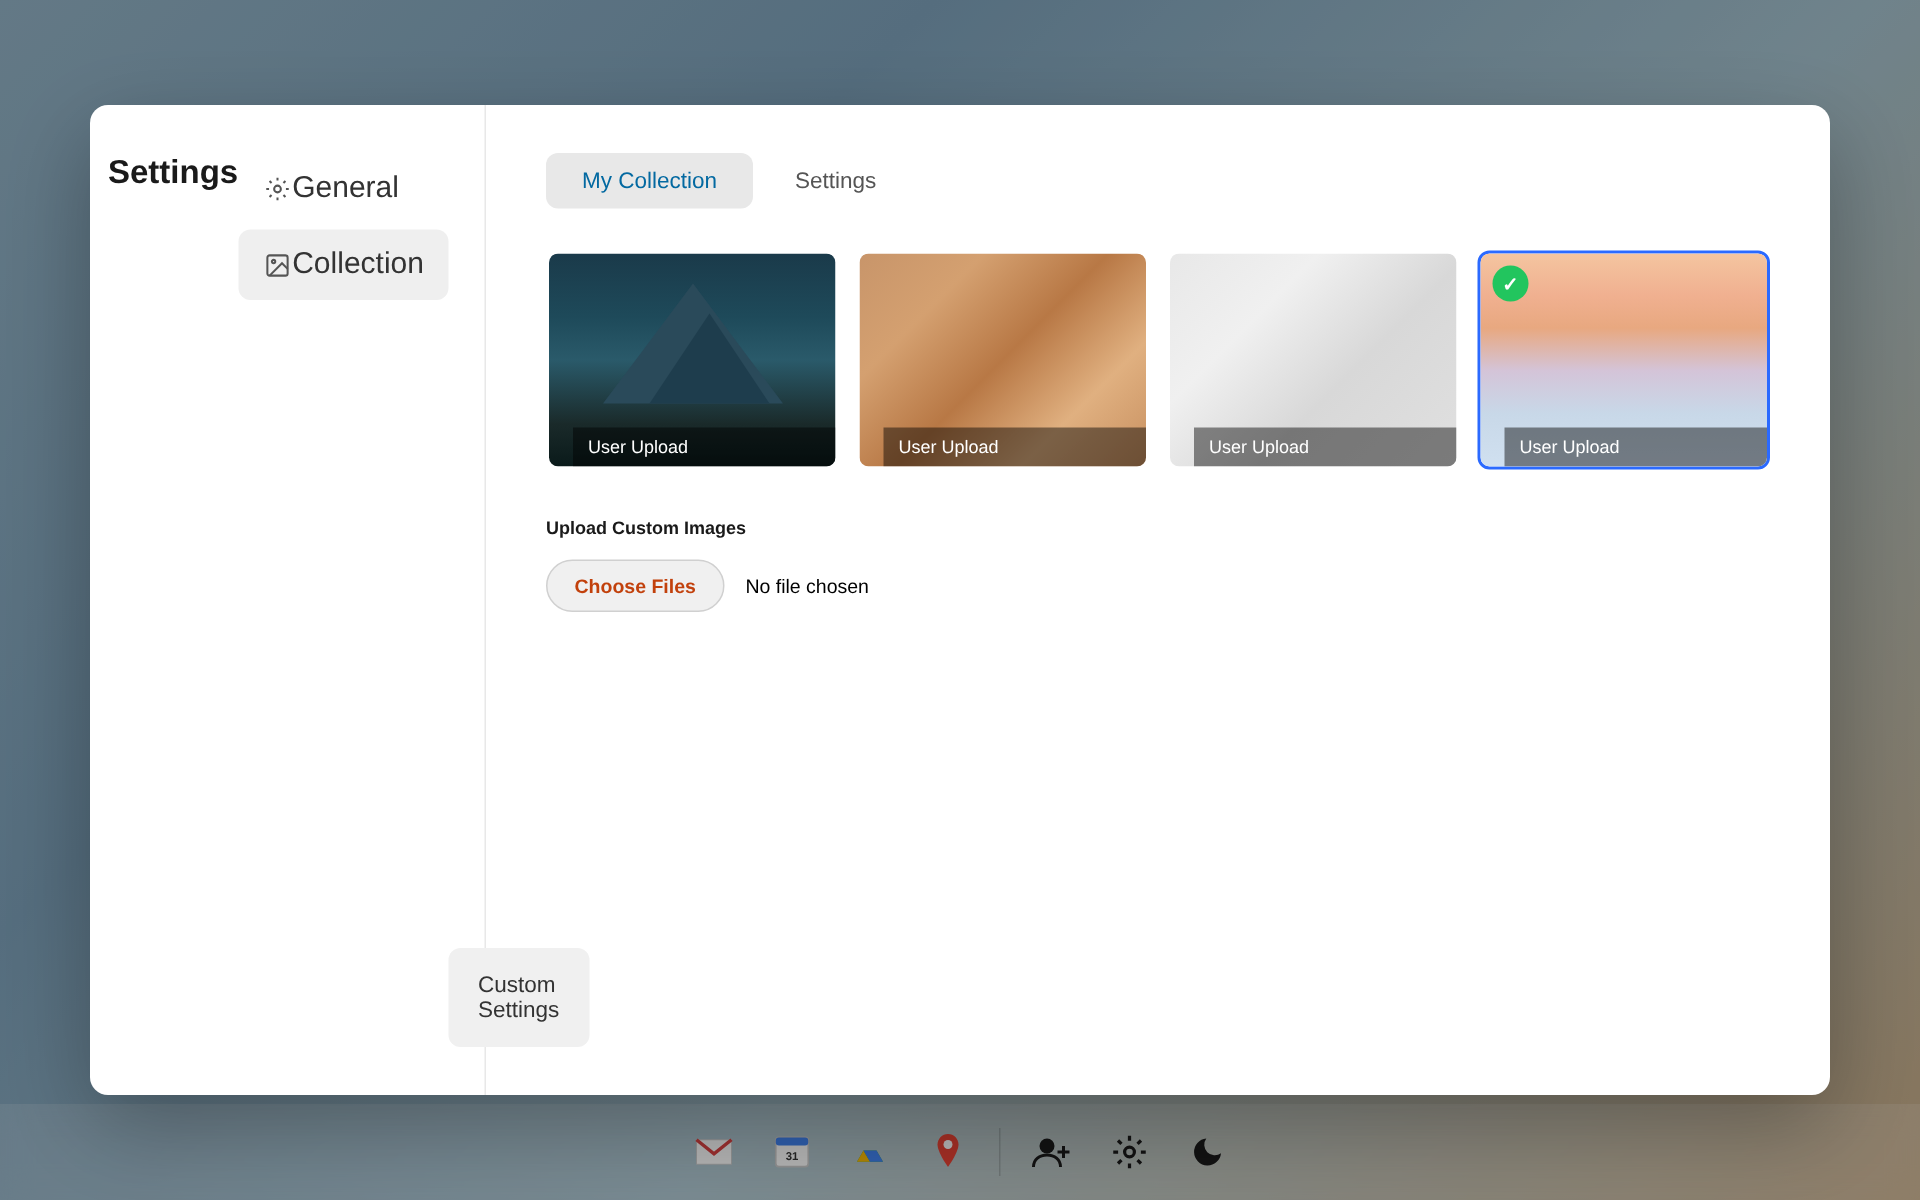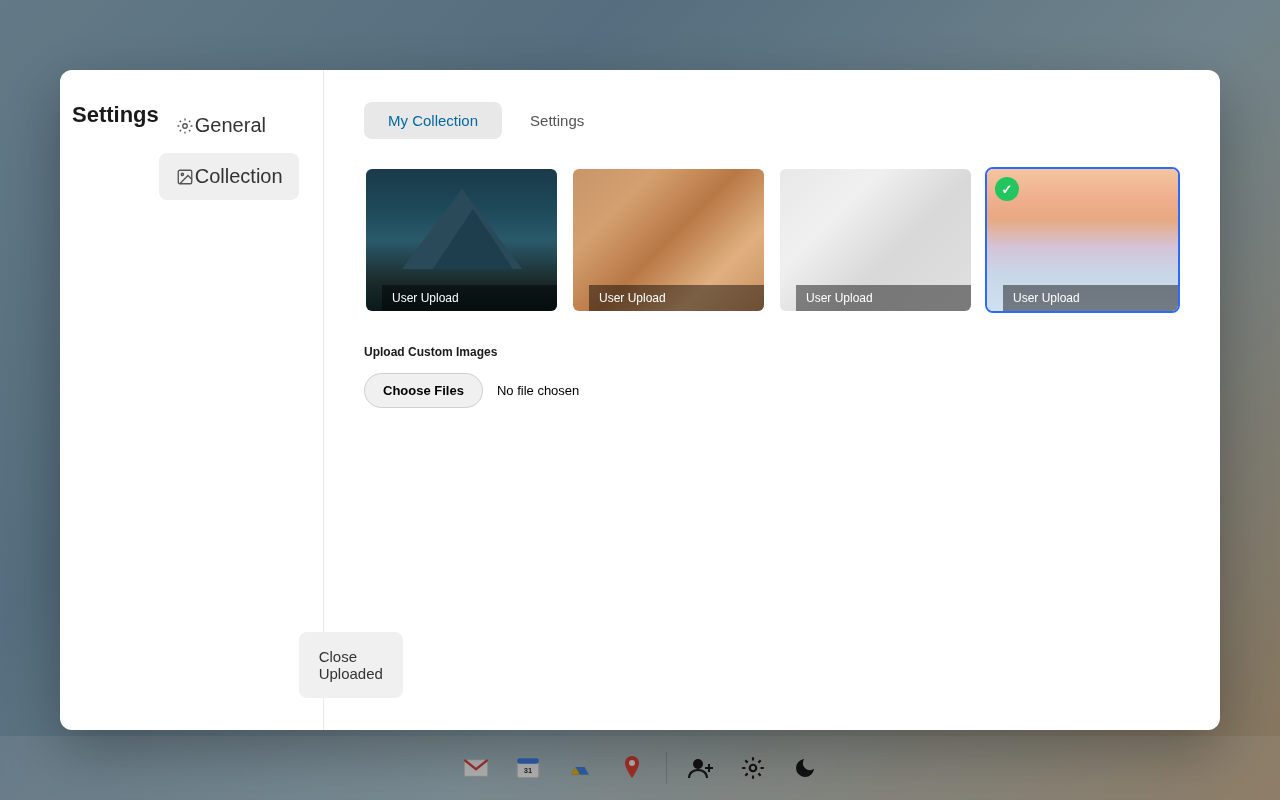--- a/index.html
+++ b/index.html
@@ -272,21 +272,21 @@
       gap: 14px;
     }
 
     .choose-files-btn {
       padding: 9px 18px;
       background: #f0f0f0;
       border: 1px solid #d0d0d0;
       border-radius: 20px;
       font-size: 13px;
       font-weight: 600;
-      color: #000000;
+      color: #c2410c;
       cursor: pointer;
     }
 
     .no-file-text {
       font-size: 13px;
       color: #000000;
     }
 
     
     .taskbar {
@@ -398,21 +398,21 @@
             <svg viewBox="0 0 24 24" fill="none" stroke="currentColor" stroke-width="1.8">
               <rect x="3" y="3" width="18" height="18" rx="2" ry="2"></rect>
               <circle cx="8.5" cy="8.5" r="1.5"></circle>
               <polyline points="21 15 16 10 5 21"></polyline>
             </svg>
           </span>
           <span>Collection</span>
         </div>
       </nav>
 
-      <button class="close-settings-btn">Close Uploaded</button>
+      <button class="close-settings-btn">Custom Settings</button>
     </div>
 
     <div class="main-content">
 
       <div class="tabs">
         <button class="tab-btn active">My Collection</button>
         <button class="tab-btn">Settings</button>
       </div>
 
 

